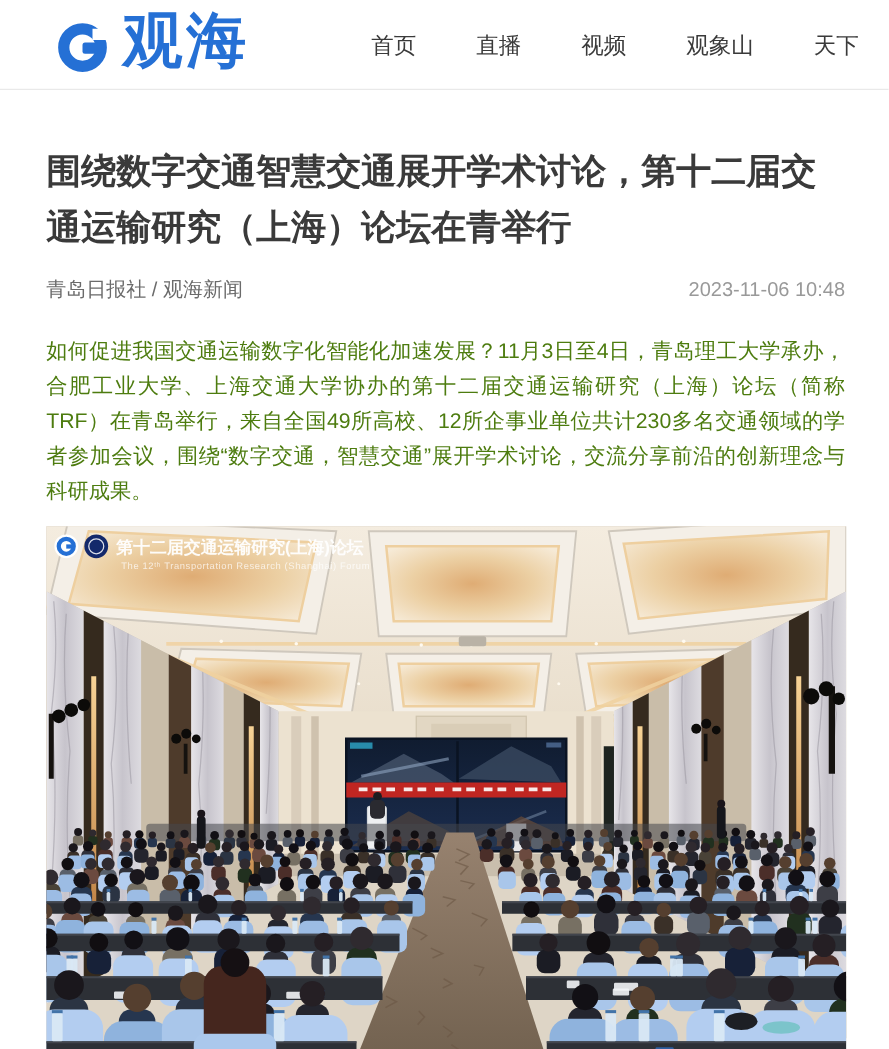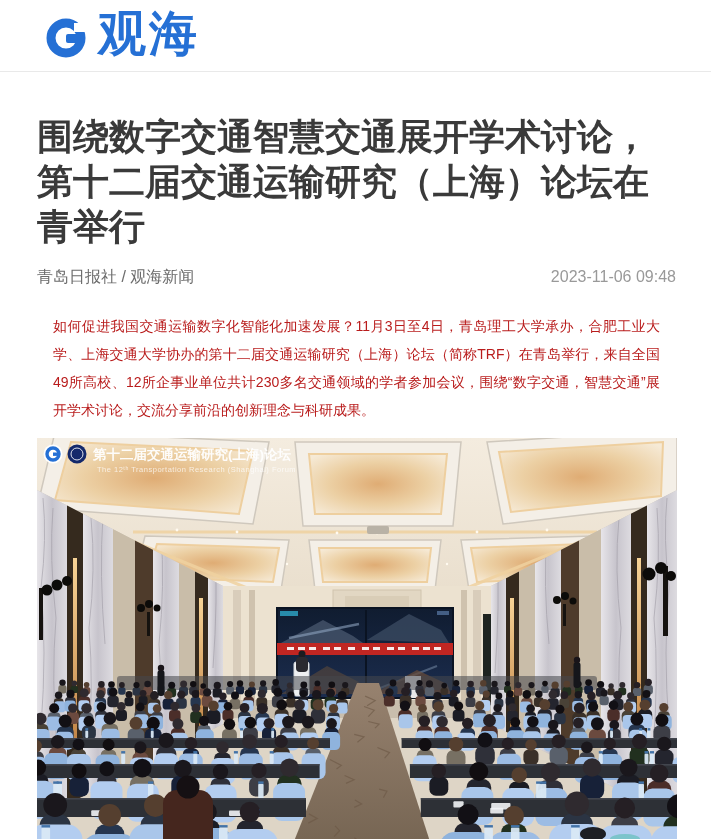--- a/index.html
+++ b/index.html
@@ -5,47 +5,54 @@
   html,body{margin:0;padding:0;background:#fff;}
   body{width:711px;font-family:"Liberation Sans","DejaVu Sans",sans-serif;color:#333;}
   
   .hdr{height:72px;background:#fff;border-bottom:1px solid #e9e9e9;display:flex;align-items:center;padding:0 24px 0 44px;box-sizing:border-box;}
   .brand{display:flex;align-items:center;gap:6px;cursor:pointer;}
   .brand-text{font-size:48px;font-weight:900;color:#2570d5;letter-spacing:3px;line-height:1;transform:translateY(-2px);}
   .nav{margin-left:auto;display:flex;gap:48px;align-items:center;}
   .nav a{font-size:18px;color:#3a3a3a;text-decoration:none;white-space:nowrap;}
   
   main{padding:0 35px 0 37px;}
-  h1.title{margin:42px 0 0;font-size:36px;line-height:45px;font-weight:700;color:#3a3a3a;}
+  h1.title{margin:42px 0 0;font-size:28px;line-height:45px;font-weight:700;color:#3a3a3a;}
   .meta{margin-top:18px;display:flex;justify-content:space-between;align-items:baseline;font-size:16px;}
   .meta .src{color:#6b6b6b;}
   .meta .dt{color:#999;}
-  p.body{margin:24px 16px 0;font-size:14px;line-height:28px;color:#b91c1c;text-align:justify;}
+  p.body{margin:24px 0 0;font-size:17px;line-height:28px;color:#4d7c0f;text-align:justify;}
   figure.photo{margin:14px 0 0;width:640px;height:441px;overflow:hidden;background:#ded5c6;}
   figure.photo svg{display:block;}
 </style>
 </head>
 <body>
 
 <header class="hdr">
   <div class="brand">
     <svg width="48" height="50" viewBox="0 0 48 50">
       <circle cx="22" cy="27" r="15" fill="none" stroke="#2570d5" stroke-width="9"></circle>
       <rect x="30" y="12" width="18" height="9" fill="#ffffff"></rect>
       <rect x="22" y="23" width="15" height="9" rx="2" fill="#2570d5"></rect>
     </svg>
     <span class="brand-text">观海</span>
   </div>
+  <nav class="nav">
+    <a href="#">首页</a>
+    <a href="#">直播</a>
+    <a href="#">视频</a>
+    <a href="#">观象山</a>
+    <a href="#">天下</a>
+  </nav>
 </header>
 
 <main>
   <h1 class="title">围绕数字交通智慧交通展开学术讨论，第十二届交通运输研究（上海）论坛在青举行</h1>
   <div class="meta">
     <span class="src">青岛日报社 / 观海新闻</span>
-    <span class="dt">2023-11-06 09:48</span>
+    <span class="dt">2023-11-06 10:48</span>
   </div>
   <p class="body">如何促进我国交通运输数字化智能化加速发展？11月3日至4日，青岛理工大学承办，合肥工业大学、上海交通大学协办的第十二届交通运输研究（上海）论坛（简称TRF）在青岛举行，来自全国49所高校、12所企事业单位共计230多名交通领域的学者参加会议，围绕“数字交通，智慧交通”展开学术讨论，交流分享前沿的创新理念与科研成果。</p>
 
   <figure class="photo">
     <svg width="640" height="441" viewBox="0 0 640 441">
       <defs>
         <radialGradient id="gCoffer" cx="50%" cy="50%" r="65%">
           <stop offset="0%" stop-color="#dfac74"></stop>
             <stop offset="55%" stop-color="#ecd0a4"></stop>
             <stop offset="100%" stop-color="#f6ead6"></stop>

